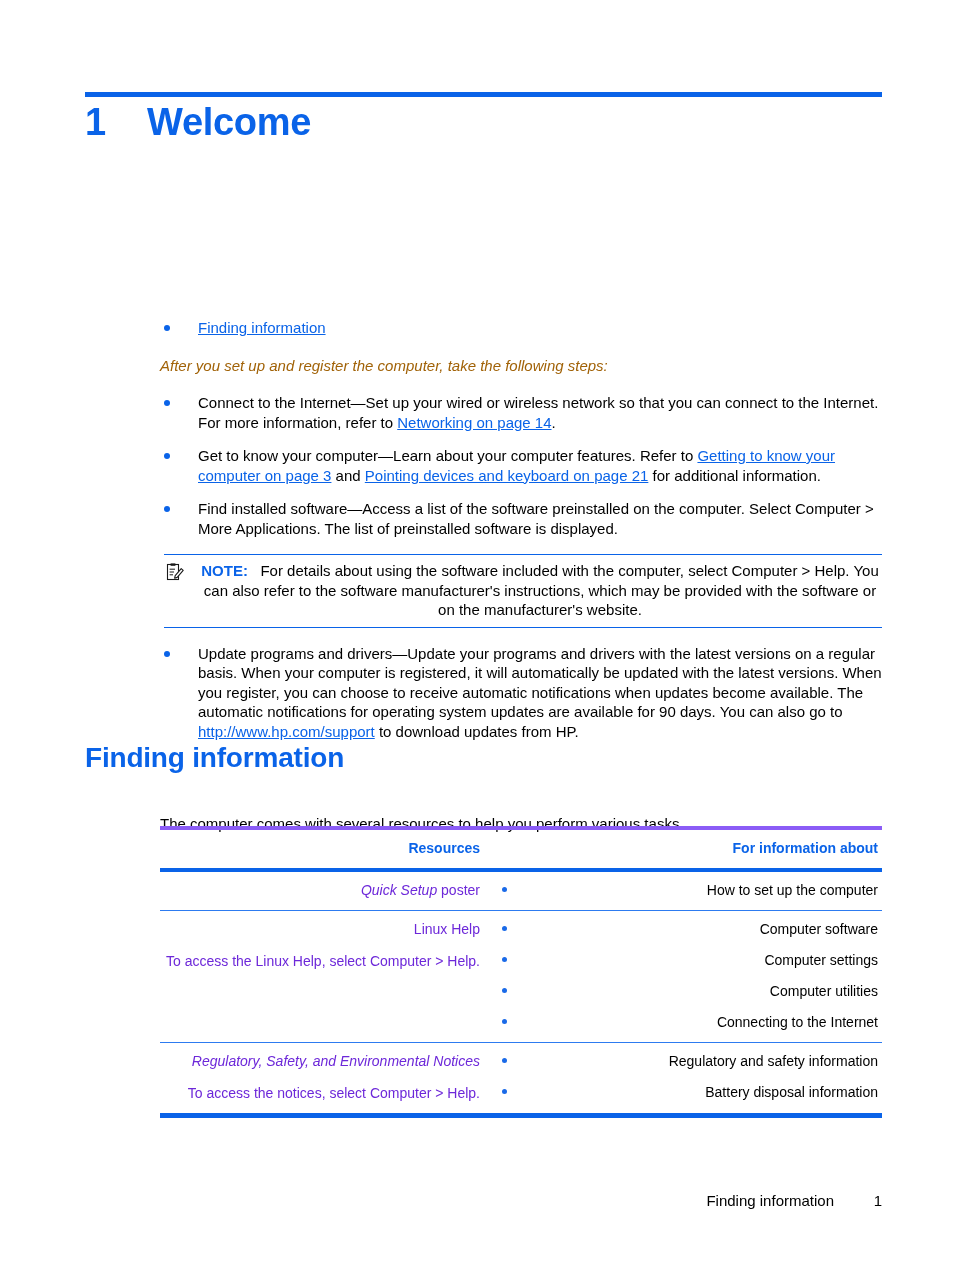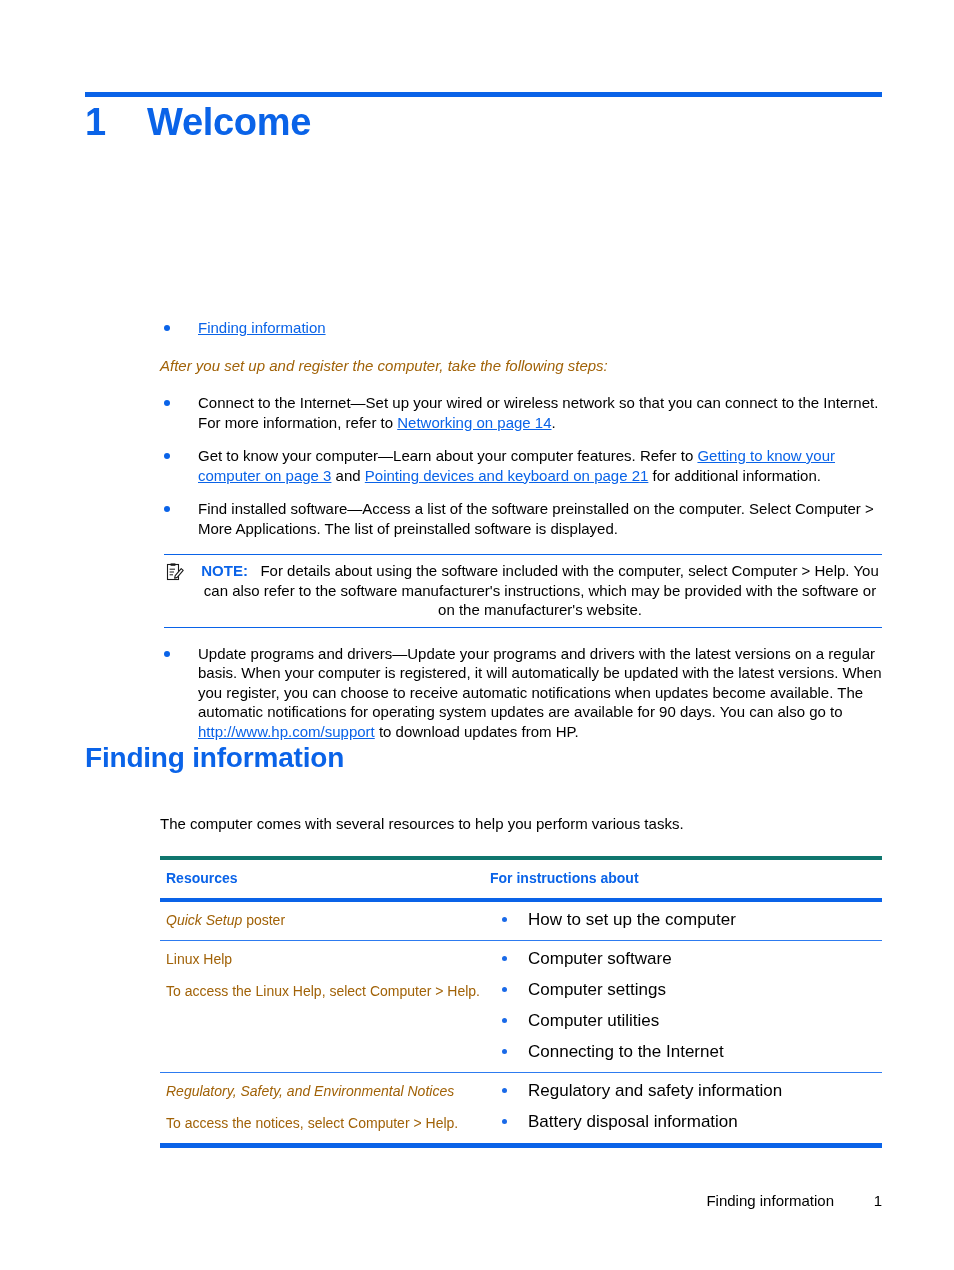--- a/index.html
+++ b/index.html
@@ -137,23 +137,24 @@
     width: 722px;
     font-size: 15px;
     line-height: 19.5px;
     margin-top: 24px;
   }
 
   
   .tbl {
     position: absolute;
     left: 160px;
-    top: 856px;
+    top: 826px;
     width: 722px;
-    border-top: 4px solid #0f766e;
+    border-top: 4px solid #8b5cf6;
+    text-align: right;
   }
   .trow {
     display: flex;
     width: 100%;
   }
   .trow.header {
     border-bottom: 4px solid #0a63e8;
   }
   .trow.data {
     border-bottom: 1.5px solid #2d7bf0;
@@ -172,29 +173,29 @@
   }
   .thead-txt {
     color: #0a63e8;
     font-weight: bold;
     font-size: 14px;
     line-height: 18px;
   }
   .tcell-txt {
     font-size: 14px;
     line-height: 18px;
-    color: #a16207;
+    color: #6d28d9;
   }
   .tcell-txt + .tcell-txt { margin-top: 14px; }
   .ital { font-style: italic; }
 
   .tbul {
     position: relative;
     padding-left: 38px;
-    font-size: 17px;
+    font-size: 14px;
     line-height: 18px;
   }
   .tbul + .tbul { margin-top: 13px; }
   .tbdot {
     position: absolute;
     left: 12px;
     top: 6px;
     width: 5px;
     height: 5px;
     border-radius: 50%;
@@ -287,21 +288,21 @@
   <div class="sec-head">Finding information</div>
   <div class="sec-para">The computer comes with several resources to help you perform various tasks.</div>
 
   <div class="tbl">
 
     <div class="trow header">
       <div class="tcol-a">
         <div class="thead-txt">Resources</div>
       </div>
       <div class="tcol-b">
-        <div class="thead-txt">For instructions about</div>
+        <div class="thead-txt">For information about</div>
       </div>
     </div>
 
     <div class="trow data">
       <div class="tcol-a">
         <div class="tcell-txt"><span class="ital">Quick Setup</span><span> poster</span></div>
       </div>
       <div class="tcol-b">
         <div class="tbul"><span class="tbdot"></span><span>How to set up the computer</span></div>
       </div>

